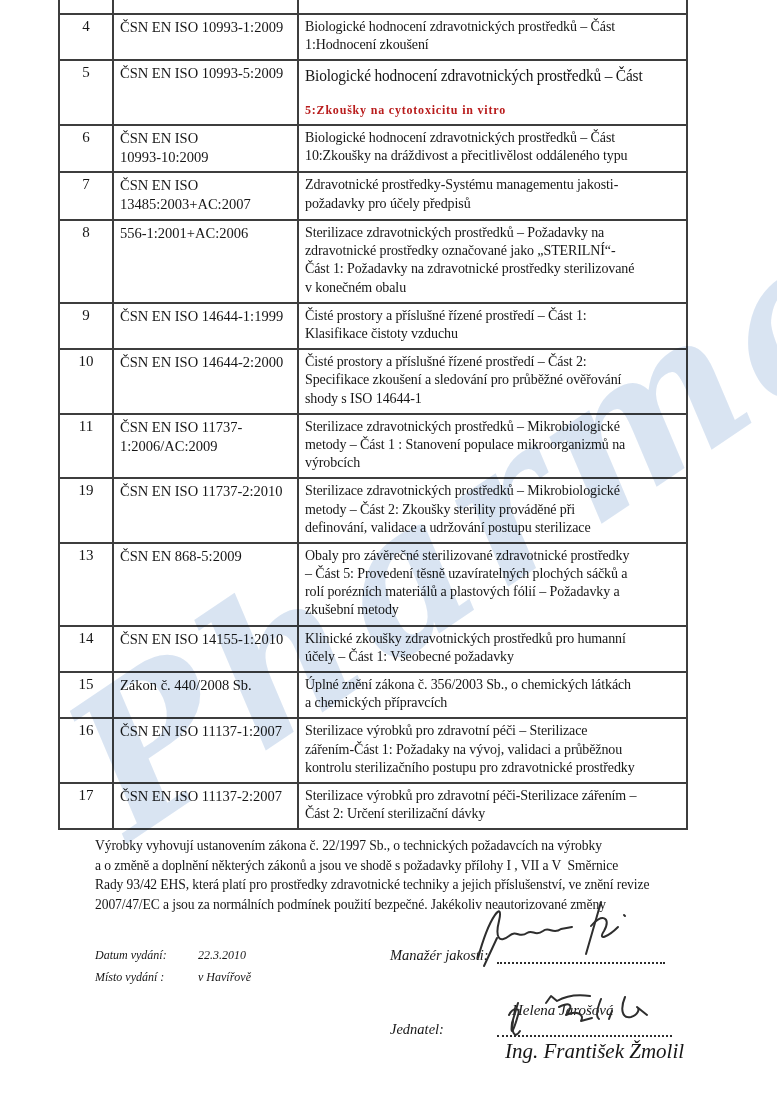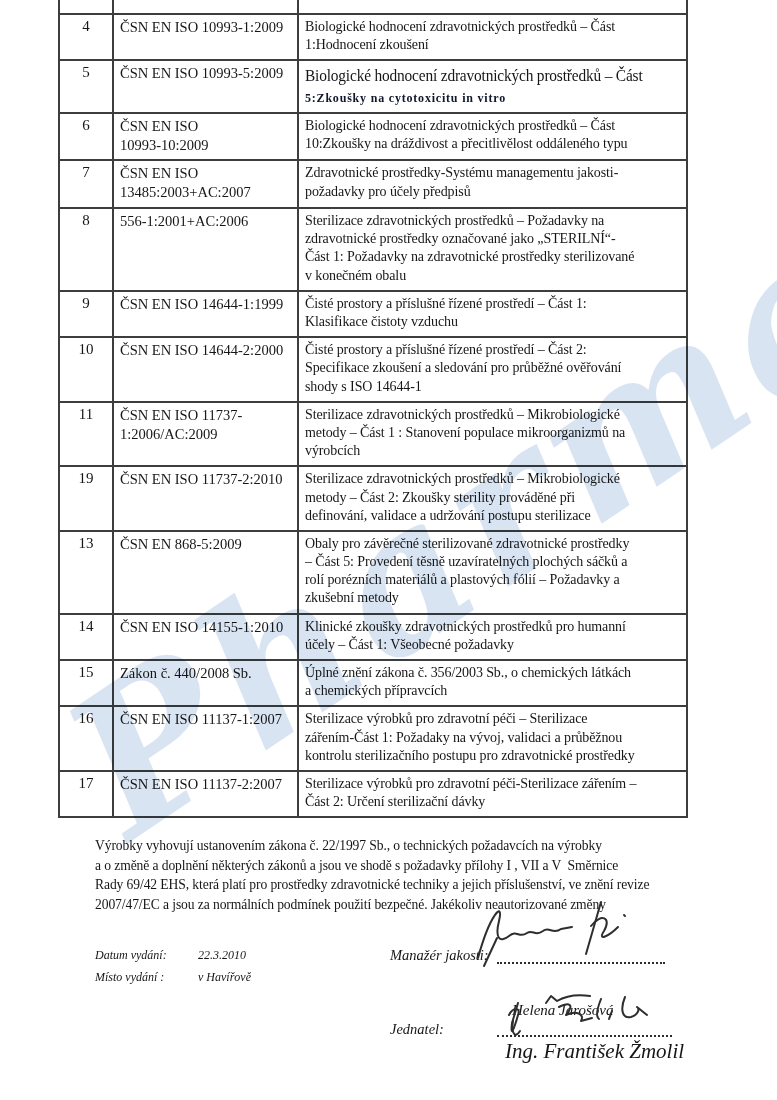--- a/index.html
+++ b/index.html
@@ -25,22 +25,22 @@
     padding:3px 6px 5px 6px; overflow:hidden; }
   table.standards tr.partial td { height:13px; border-top:none; padding:0; }
   td.cell-num { text-align:center; font-size:15px; padding-top:5px; }
   td.cell-standard { font-size:14.5px; line-height:1.3; white-space:pre-line; }
   td.cell-desc { font-size:14px; line-height:1.3; letter-spacing:-0.1px; white-space:pre-line; }
   tr[data-variant="scan-distorted"] .desc-line { white-space:nowrap; }
   tr[data-variant="scan-distorted"] .desc-line.big {
     font-size:17.5px; transform:scaleX(0.88); transform-origin:0 0;
     letter-spacing:-0.2px; }
   tr[data-variant="scan-distorted"] .desc-line.small {
-    font-size:12px; font-weight:600; letter-spacing:0.8px; color:#0f172a;
-    margin-top:4px; }
+    font-size:12px; font-weight:600; letter-spacing:0.8px; color:#b91c1c;
+    margin-top:16px; }
   
   .declaration { position:absolute; left:95px; top:836px; width:665px;
     z-index:2; font-size:13.6px; line-height:1.44; letter-spacing:-0.1px; }
   .declaration .decl-line { white-space:pre; }
   
   .abs { position:absolute; z-index:2; }
   .italic { font-style:italic; }
   .issue { left:95px; top:944px; font-size:12px; line-height:22px; }
   .issue .lbl { display:inline-block; min-width:100px; }
   .role-qm   { left:390px; top:947px; font-size:14.5px; }
@@ -167,21 +167,21 @@
           <td class="cell-standard">ČSN EN ISO 11137-2:2007</td>
           <td class="cell-desc">Sterilizace výrobků pro zdravotní péči-Sterilizace zářením –
 Část 2: Určení sterilizační dávky</td>
         </tr>
       </tbody>
   </table>
 
   <div class="declaration">
       <div class="decl-line">Výrobky vyhovují ustanovením zákona č. 22/1997 Sb., o technických požadavcích na výrobky</div>
       <div class="decl-line">a o změně a doplnění některých zákonů a jsou ve shodě s požadavky přílohy I , VII a V  Směrnice</div>
-      <div class="decl-line">Rady 69/42 EHS, která platí pro prostředky zdravotnické techniky a jejich příslušenství, ve znění revize</div>
+      <div class="decl-line">Rady 93/42 EHS, která platí pro prostředky zdravotnické techniky a jejich příslušenství, ve znění revize</div>
       <div class="decl-line">2007/47/EC a jsou za normálních podmínek použití bezpečné. Jakékoliv neautorizované změny</div>
     </div>
 
   <div class="abs issue italic">
     <div>
       <span class="lbl">Datum vydání:</span>
       <span>22.3.2010</span>
     </div>
     <div>
       <span class="lbl">Místo vydání :</span>

